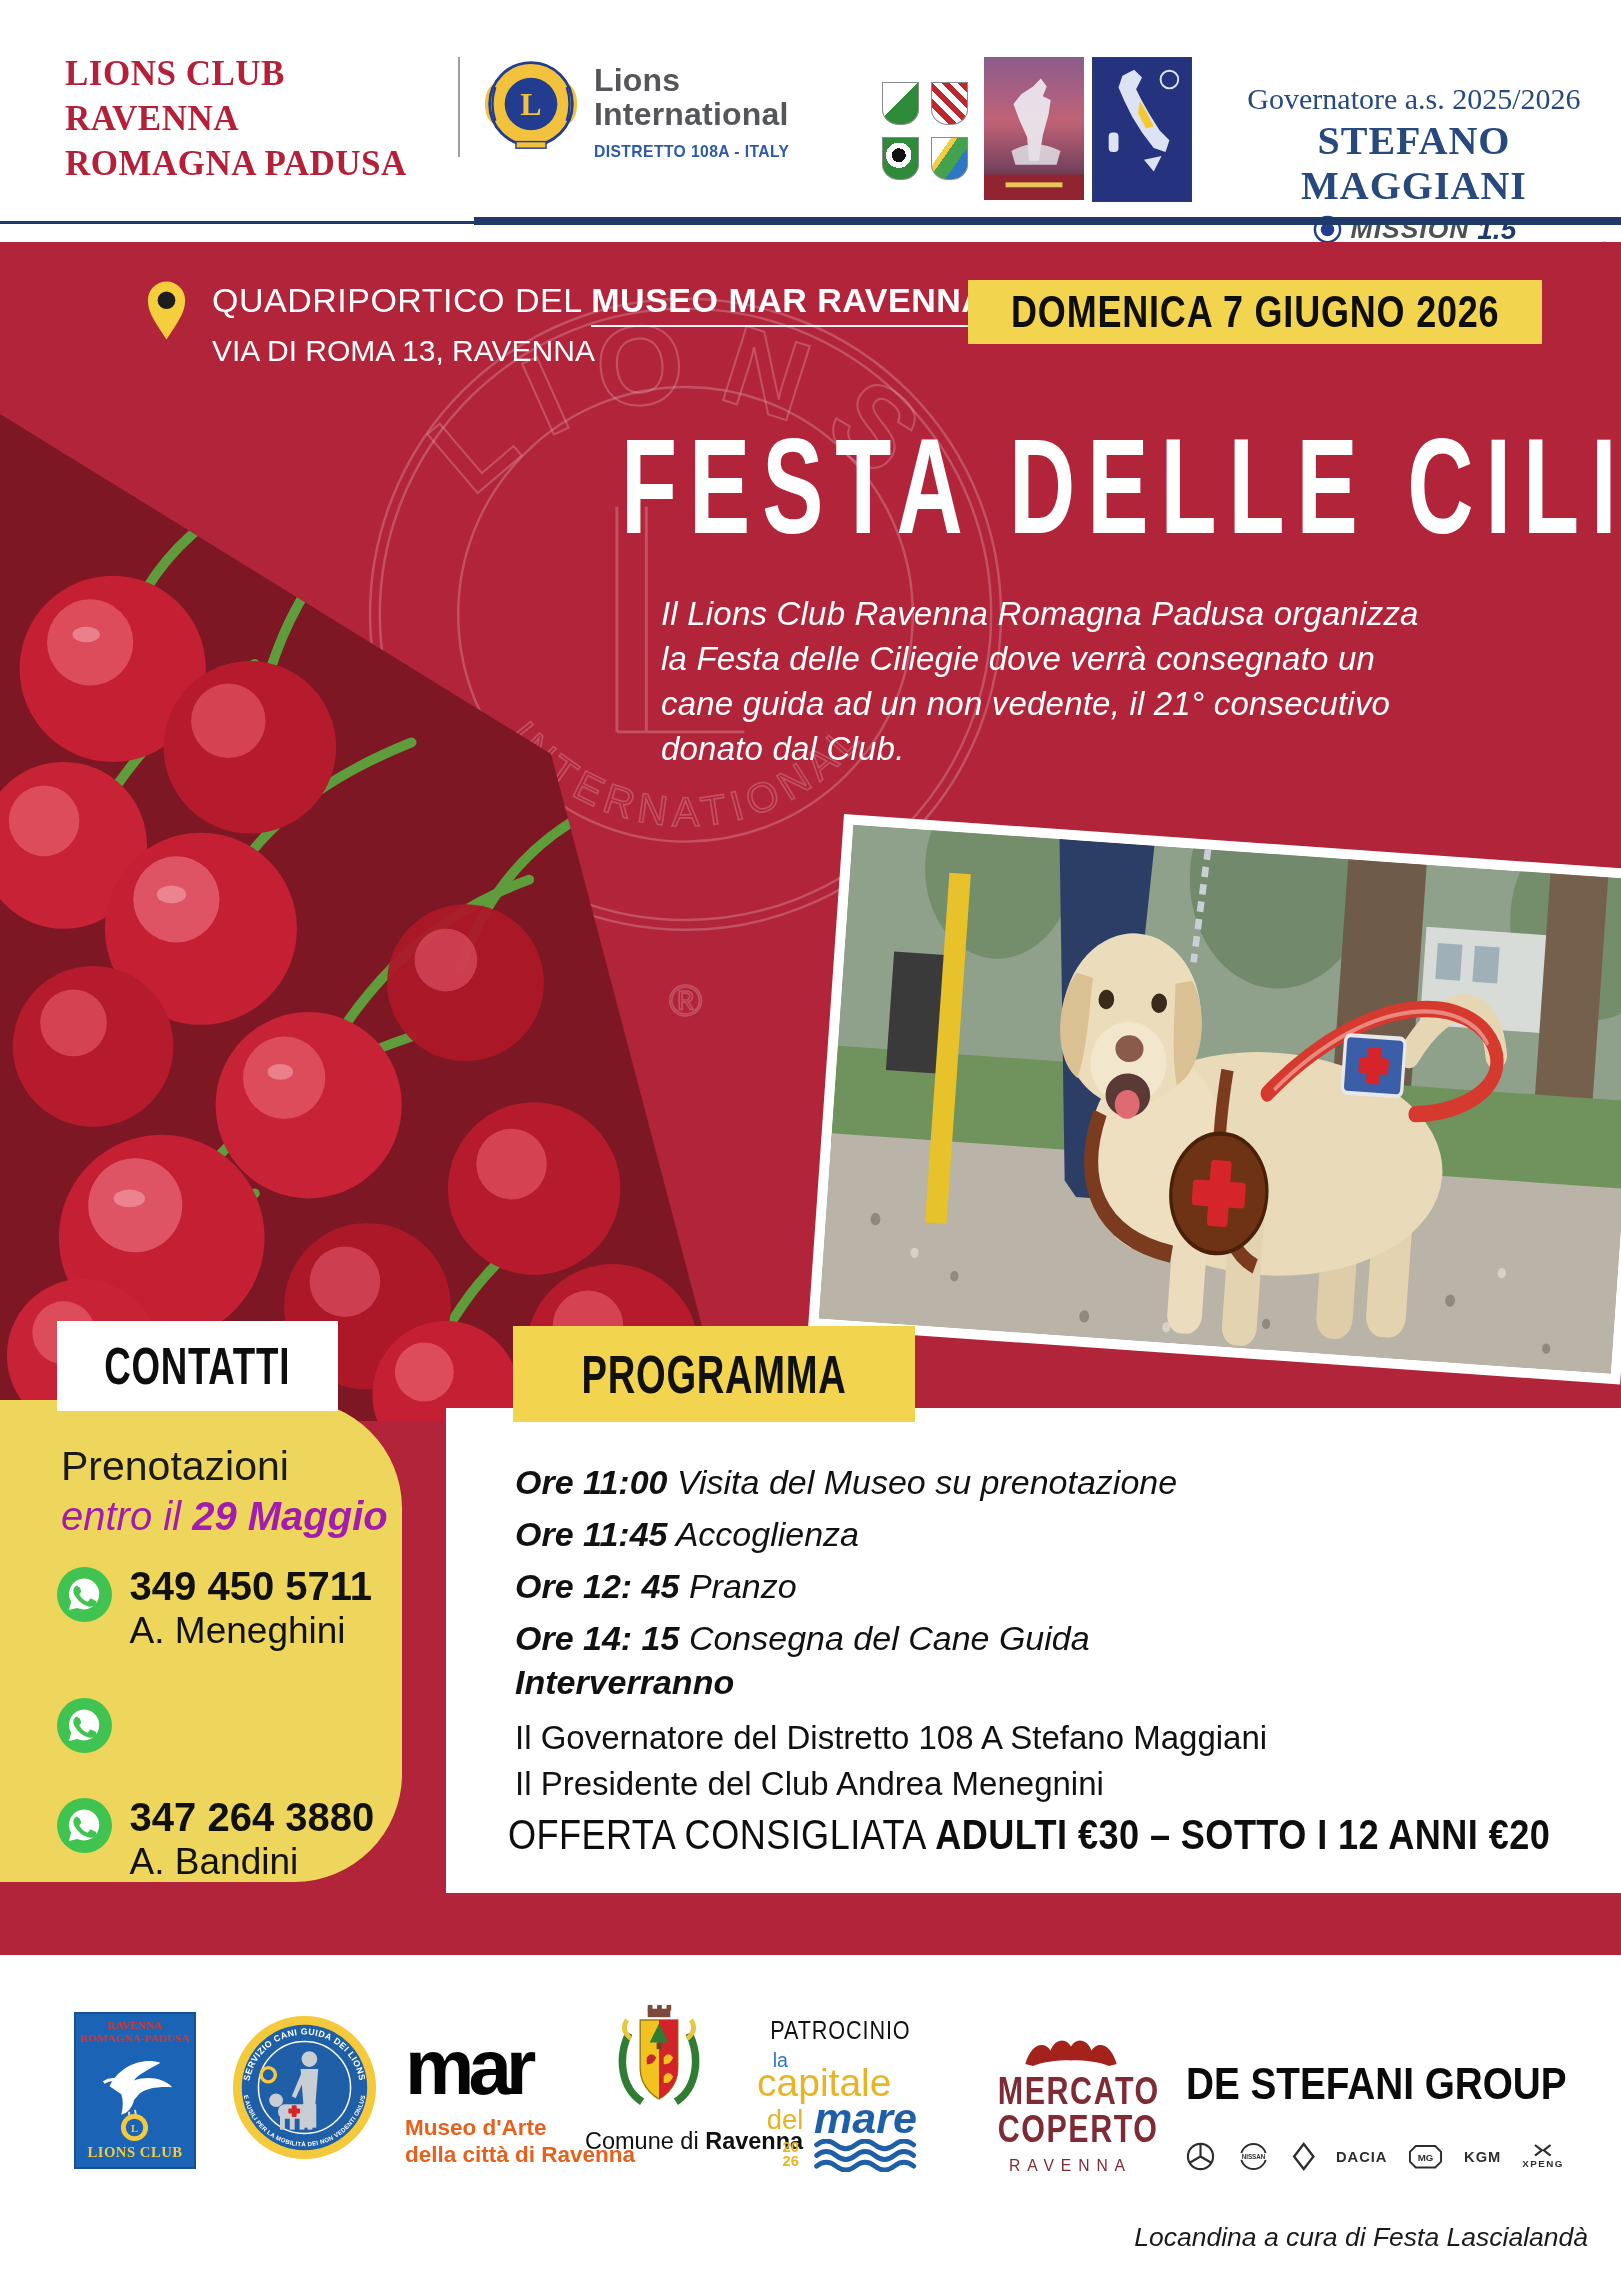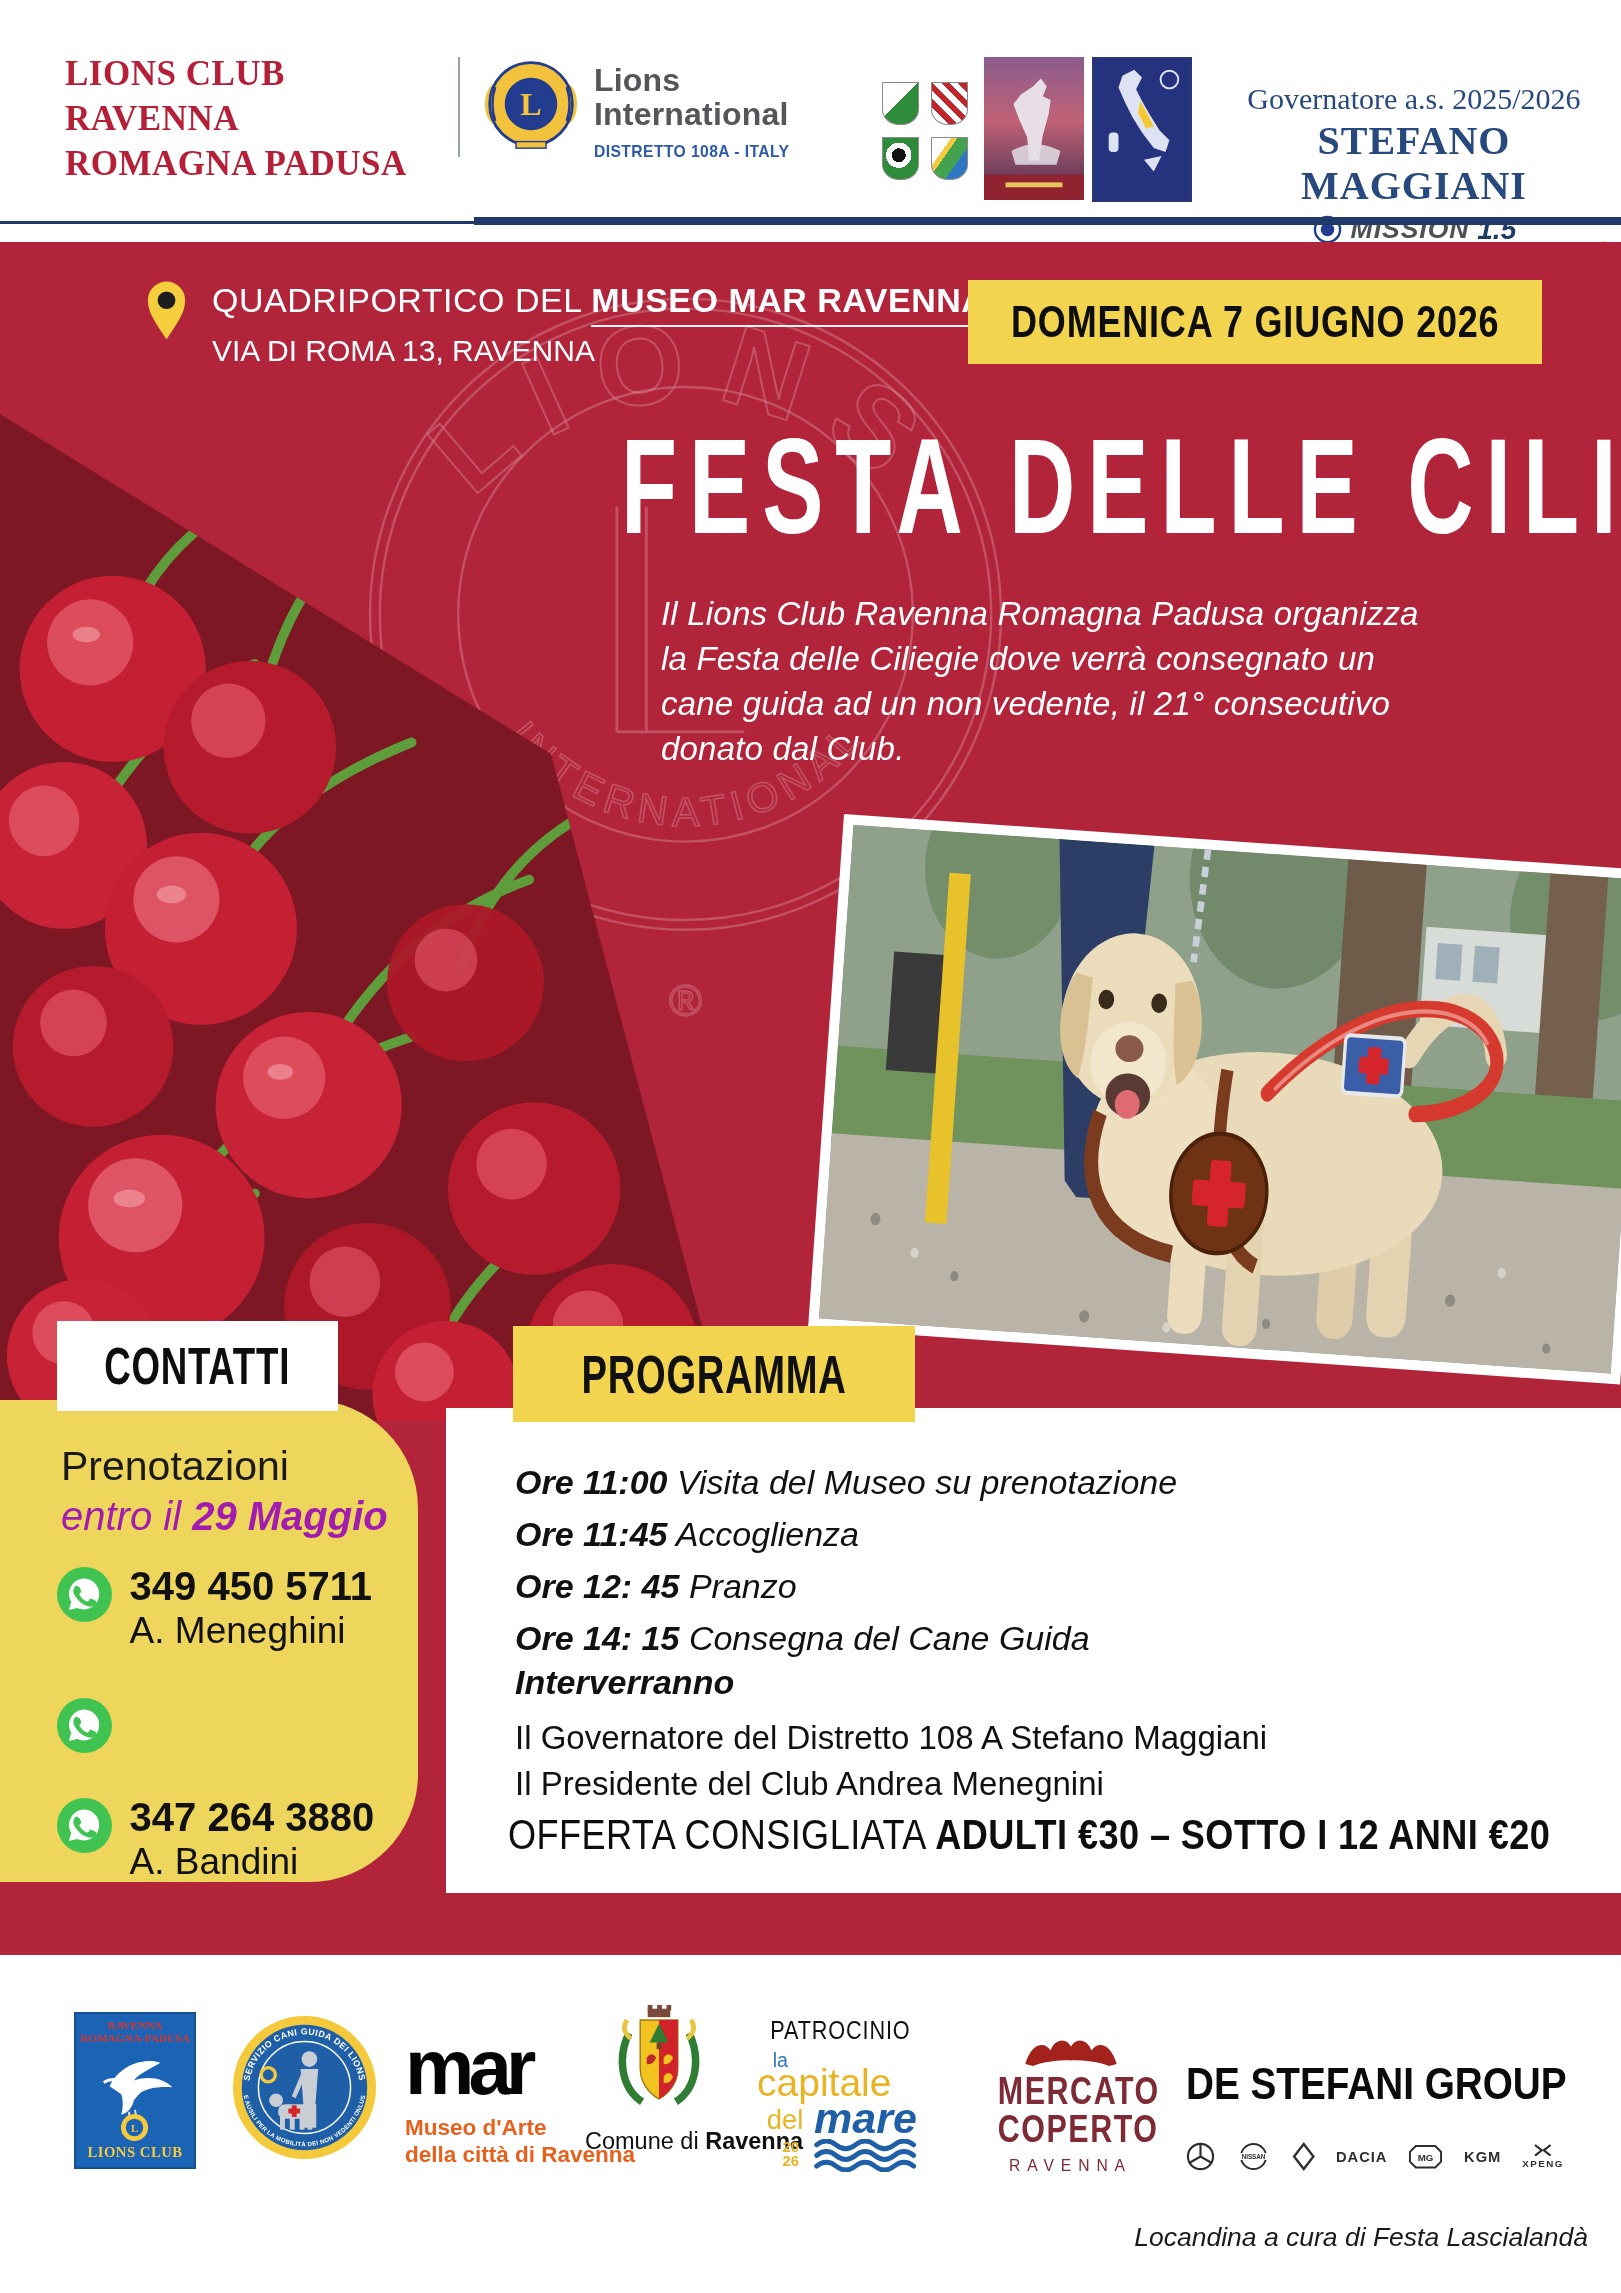--- a/index.html
+++ b/index.html
@@ -46,21 +46,21 @@
   
   .hero{position:absolute;left:0;top:242px;width:1621px;height:1713px;background:#B2243A;overflow:hidden;}
   .watermark{position:absolute;left:323px;top:-19.6px;width:725px;height:863px;opacity:.55;z-index:1;pointer-events:none;}
   .cherries{position:absolute;left:0;top:167px;width:735px;height:1012px;z-index:2;
             clip-path:polygon(0 4.9px,551px 345px,727px 1012px,0 1012px);}
   .pin{position:absolute;left:146px;top:37px;width:41px;height:63px;z-index:3;}
   .venue{position:absolute;left:212px;top:39px;color:#fff;z-index:3;}
   .venue-l1{font-size:34px;letter-spacing:0.5px;}
   .venue-l1 .vb{font-weight:bold;border-bottom:2.9px solid rgba(255,255,255,.95);padding-bottom:5.9px;}
   .venue-l2{font-size:30px;margin-top:13.7px;}
-  .date-badge{position:absolute;left:968px;top:38px;width:574px;height:84px;background:#F3D44E;
+  .date-badge{position:absolute;left:968px;top:38px;width:574px;height:64px;background:#F3D44E;
               display:flex;align-items:center;justify-content:center;z-index:3;}
   .date-badge .cond{font-size:45px;font-weight:800;color:#0E0E0E;letter-spacing:1px;--sx:.8;}
   .title{position:absolute;left:321px;top:174px;width:1215px;text-align:center;z-index:3;}
   .title .cond{font-size:135px;font-weight:800;color:#fff;letter-spacing:17.6px;line-height:1.05;--sx:.68;}
   .desc{position:absolute;left:661px;top:349px;color:#fff;font-size:33px;font-style:italic;
         line-height:45px;letter-spacing:0.2px;z-index:3;}
   .dog-photo{position:absolute;left:844px;top:572px;width:794px;height:495px;background:#fff;
              padding:9.8px;transform:rotate(4deg);transform-origin:top left;z-index:5;}
   .dog-photo svg{display:block;width:100%;height:100%;}
   .panel{position:absolute;left:446px;top:1166px;width:1175px;height:485px;background:#fff;z-index:4;}
@@ -72,21 +72,21 @@
   .speakers{position:absolute;left:515px;top:1417px;z-index:6;color:#111;font-size:33px;line-height:46px;}
   .speakers .sp-h{font-weight:800;font-style:italic;font-size:34px;margin-bottom:9.8px;}
   .offer{position:absolute;left:508px;top:1568px;z-index:6;color:#0E0E0E;white-space:nowrap;}
   .offer .cond{font-size:43px;--sx:.84;}
   .offer .orx{font-weight:500;letter-spacing:0.5px;}
   .offer .obx{font-weight:800;letter-spacing:0.5px;}
   .contatti-box{position:absolute;left:57px;top:1079px;width:281px;height:90px;background:#fff;
                 display:flex;align-items:center;justify-content:center;z-index:6;}
   .contatti-box .cond{font-size:51px;font-weight:800;color:#0E0E0E;letter-spacing:1px;--sx:.72;}
   .contact-card{position:absolute;left:0;top:1158px;width:402px;height:482px;background:#EED65C;
-                border-radius:0 108px 108px 0;z-index:5;padding-left:16px;}
+                border-radius:0 108px 108px 0;z-index:5;}
   .cc-line1{position:absolute;left:61px;top:43px;font-size:41px;color:#1A1A1A;}
   .cc-line2{position:absolute;left:61px;top:94px;font-size:40px;color:#a21caf;font-style:italic;}
   .cc-line2 b{font-weight:800;}
   .cc-rows{position:absolute;left:57px;top:165px;}
   .cc-row{display:flex;align-items:flex-start;gap:17.6px;margin-bottom:43px;}
   .cc-row .wa{width:55px;height:55px;flex:none;margin-top:2px;}
   .cc-phone{font-size:40px;font-weight:800;color:#111;line-height:43px;}
   .cc-name{font-size:37px;color:#111;line-height:45px;}
 
   

